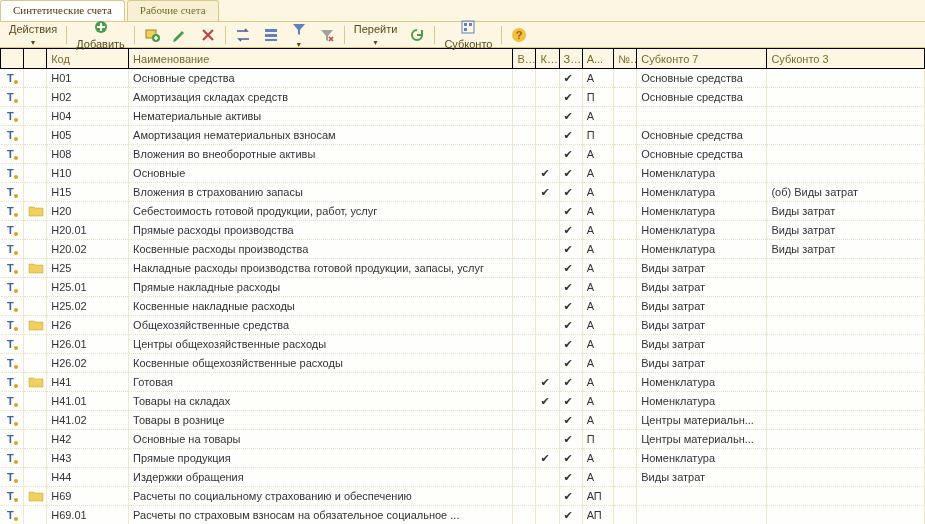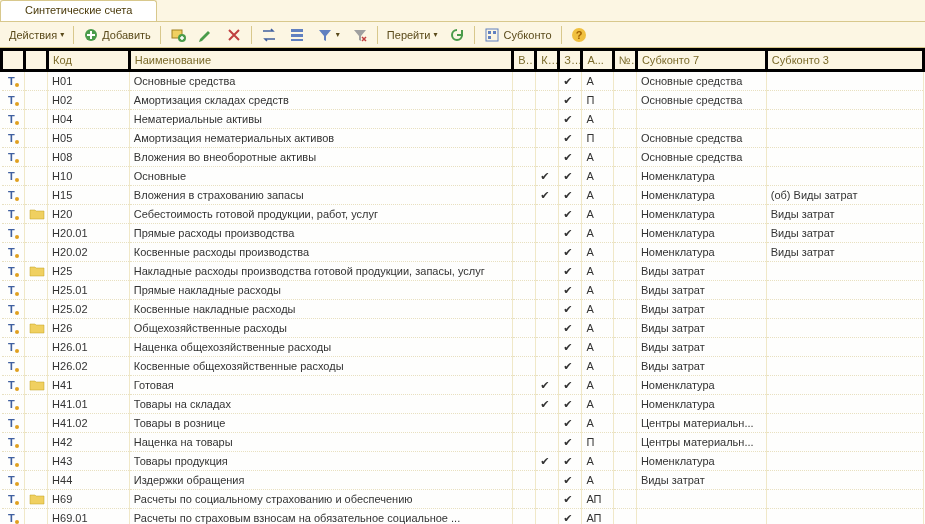--- a/index.html
+++ b/index.html
@@ -12,29 +12,30 @@
     width: 925px;
     overflow: hidden;
   }
   .tabs {
     display: flex;
     background: #fcf6e3;
     border-bottom: 1px solid #d8c88c;
     height: 22px;
   }
   .tab {
-    padding: 3px 24px;
+    padding: 3px 12px;
     border: 1px solid #d8c88c;
     border-bottom: none;
     background: #f8f0d4;
     color: #7a6a2a;
     cursor: pointer;
     margin-right: 2px;
     border-radius: 3px 3px 0 0;
     font-size: 11px;
+    font-family: Liberation Serif, serif;
   }
   .tab.active {
     background: #fff;
     color: #4a3a0a;
   }
   .toolbar {
     display: flex;
     align-items: center;
     gap: 2px;
     background: #fcf6e3;
@@ -46,20 +47,21 @@
     display: inline-flex;
     align-items: center;
     gap: 3px;
     padding: 2px 4px;
     border: 1px solid transparent;
     background: transparent;
     cursor: pointer;
     color: #5a4a1a;
     font-size: 11px;
     border-radius: 2px;
+    flex-direction: column;
   }
   .tb-sep {
     width: 1px;
     height: 18px;
     background: #d8c88c;
     margin: 0 2px;
   }
   .dd-arrow {
     font-size: 8px;
     color: #5a4a1a;
@@ -70,21 +72,21 @@
     display: inline-block;
     vertical-align: middle;
   }
   .grid {
     width: 100%;
     border-collapse: collapse;
     table-layout: fixed;
   }
   .grid th {
     background: #fcf6e3;
-    border: 3px solid #000000;
+    border: 1px solid #000000;
     color: #7a6a2a;
     font-weight: normal;
     text-align: left;
     padding: 3px 4px;
     height: 20px;
     overflow: hidden;
     white-space: nowrap;
     text-overflow: ellipsis;
   }
   .grid td {
@@ -110,20 +112,21 @@
   .col-s2 { width: 150px; }
   .check { color: #333; font-size: 11px; }
   .t-icon svg { display: block; margin: 0 auto; }
   .folder svg { display: block; margin: 0 auto; }
 </style>
 </head>
 <body>
 
 <div class="tabs">
   <div class="tab active">Синтетические счета</div>
+  <div class="tab">Рабочие счета</div>
 </div>
 
 <div class="toolbar">
   <button class="tb-btn">
     <span>Действия</span>
       <span class="dd-arrow">▾</span>
   </button>
   <div class="tb-sep"></div>
   <button class="tb-btn">
     <span class="icon"><svg viewBox="0 0 16 16">
@@ -291,21 +294,21 @@
       </tr>
       <tr>
         <td class="t-icon">
           <svg width="14" height="14" viewBox="0 0 14 14">
             <text x="2" y="11" font-size="11" fill="#4060a0" font-weight="bold">T</text>
             <circle cx="11" cy="11" r="2" fill="#e0a020"></circle>
           </svg>
         </td>
         <td class="folder"></td>
         <td>Н05</td>
-        <td>Амортизация нематериальных активов</td>
+        <td>Амортизация нематериальных взносам</td>
         <td class="check"></td>
         <td class="check"></td>
         <td class="check">✔</td>
         <td>П</td>
         <td></td>
         <td>Основные средства</td>
         <td></td>
       </tr>
       <tr>
         <td class="t-icon">
@@ -483,39 +486,39 @@
             <text x="2" y="11" font-size="11" fill="#4060a0" font-weight="bold">T</text>
             <circle cx="11" cy="11" r="2" fill="#e0a020"></circle>
           </svg>
         </td>
         <td class="folder">
           <svg width="16" height="12" viewBox="0 0 16 12">
             <path d="M1 2h5l1 1h8v8H1z" fill="#f0d060" stroke="#c0a020" stroke-width="0.5"></path>
           </svg>
         </td>
         <td>Н26</td>
-        <td>Общехозяйственные расходы</td>
+        <td>Общехозяйственные средства</td>
         <td class="check"></td>
         <td class="check"></td>
         <td class="check">✔</td>
         <td>А</td>
         <td></td>
         <td>Виды затрат</td>
         <td></td>
       </tr>
       <tr>
         <td class="t-icon">
           <svg width="14" height="14" viewBox="0 0 14 14">
             <text x="2" y="11" font-size="11" fill="#4060a0" font-weight="bold">T</text>
             <circle cx="11" cy="11" r="2" fill="#e0a020"></circle>
           </svg>
         </td>
         <td class="folder"></td>
         <td>Н26.01</td>
-        <td>Наценка общехозяйственные расходы</td>
+        <td>Центры общехозяйственные расходы</td>
         <td class="check"></td>
         <td class="check"></td>
         <td class="check">✔</td>
         <td>А</td>
         <td></td>
         <td>Виды затрат</td>
         <td></td>
       </tr>
       <tr>
         <td class="t-icon">
@@ -595,39 +598,39 @@
       </tr>
       <tr>
         <td class="t-icon">
           <svg width="14" height="14" viewBox="0 0 14 14">
             <text x="2" y="11" font-size="11" fill="#4060a0" font-weight="bold">T</text>
             <circle cx="11" cy="11" r="2" fill="#e0a020"></circle>
           </svg>
         </td>
         <td class="folder"></td>
         <td>Н42</td>
-        <td>Наценка на товары</td>
+        <td>Основные на товары</td>
         <td class="check"></td>
         <td class="check"></td>
         <td class="check">✔</td>
         <td>П</td>
         <td></td>
         <td>Центры материальн...</td>
         <td></td>
       </tr>
       <tr>
         <td class="t-icon">
           <svg width="14" height="14" viewBox="0 0 14 14">
             <text x="2" y="11" font-size="11" fill="#4060a0" font-weight="bold">T</text>
             <circle cx="11" cy="11" r="2" fill="#e0a020"></circle>
           </svg>
         </td>
         <td class="folder"></td>
         <td>Н43</td>
-        <td>Товары продукция</td>
+        <td>Прямые продукция</td>
         <td class="check"></td>
         <td class="check">✔</td>
         <td class="check">✔</td>
         <td>А</td>
         <td></td>
         <td>Номенклатура</td>
         <td></td>
       </tr>
       <tr>
         <td class="t-icon">

